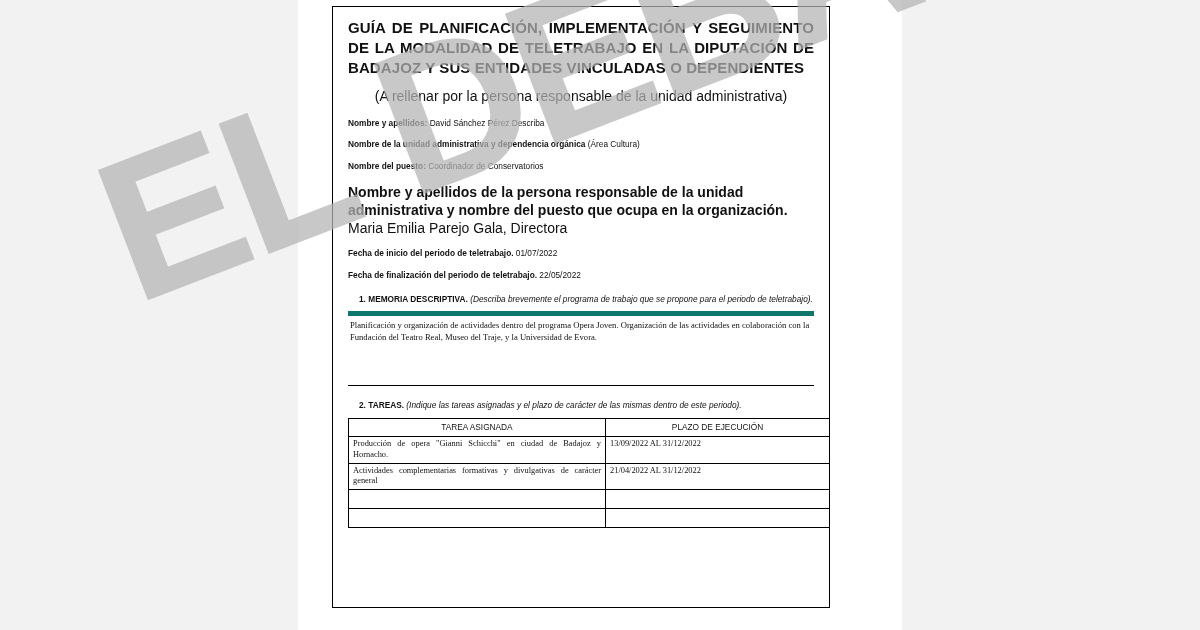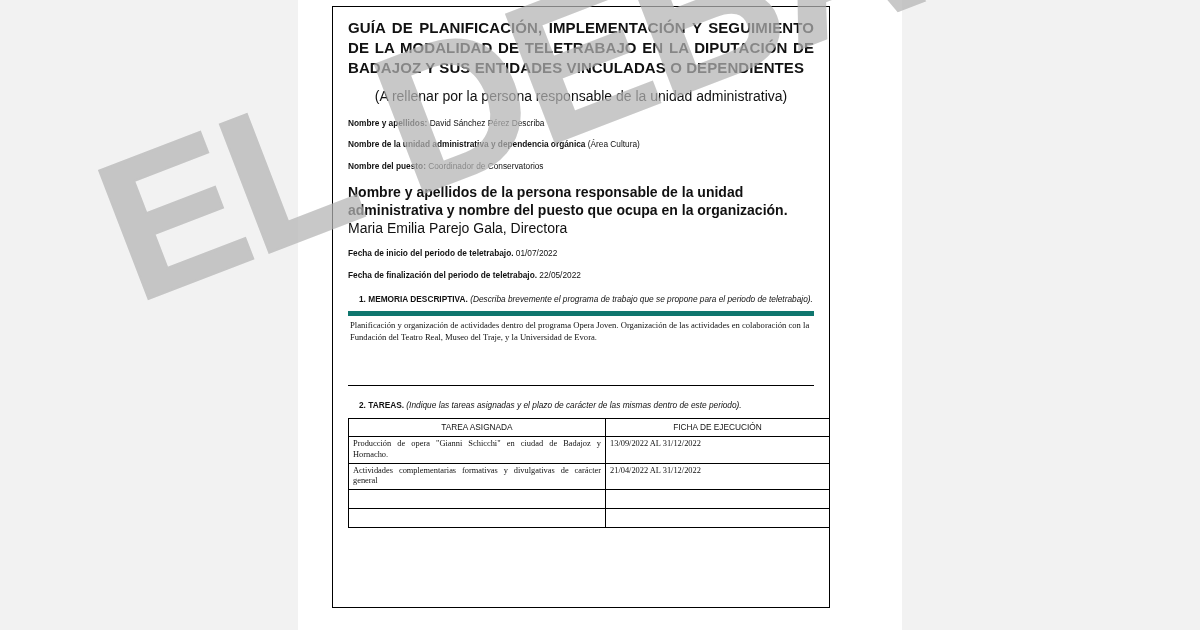--- a/index.html
+++ b/index.html
@@ -230,21 +230,21 @@
     <div class="section-head">
       <span class="bold">2.</span>
       <span class="bold">TAREAS.</span>
       <span class="ital">(Indique las tareas asignadas y el plazo de carácter de las mismas dentro de este periodo).</span>
     </div>
 
     <table class="tasks-table">
       <thead>
         <tr>
           <th class="col-task">TAREA ASIGNADA</th>
-          <th class="col-term">FICHA DE EJECUCIÓN</th>
+          <th class="col-term">PLAZO DE EJECUCIÓN</th>
         </tr>
       </thead>
       <tbody>
         <tr>
           <td class="col-task">Producción de opera "Gianni Schicchi" en ciudad de Badajoz y Hornacho.</td>
           <td class="col-term">13/09/2022 AL 31/12/2022</td>
         </tr>
         <tr>
           <td class="col-task">Actividades complementarias formativas y divulgativas de carácter general</td>
           <td class="col-term">21/04/2022 AL 31/12/2022</td>

